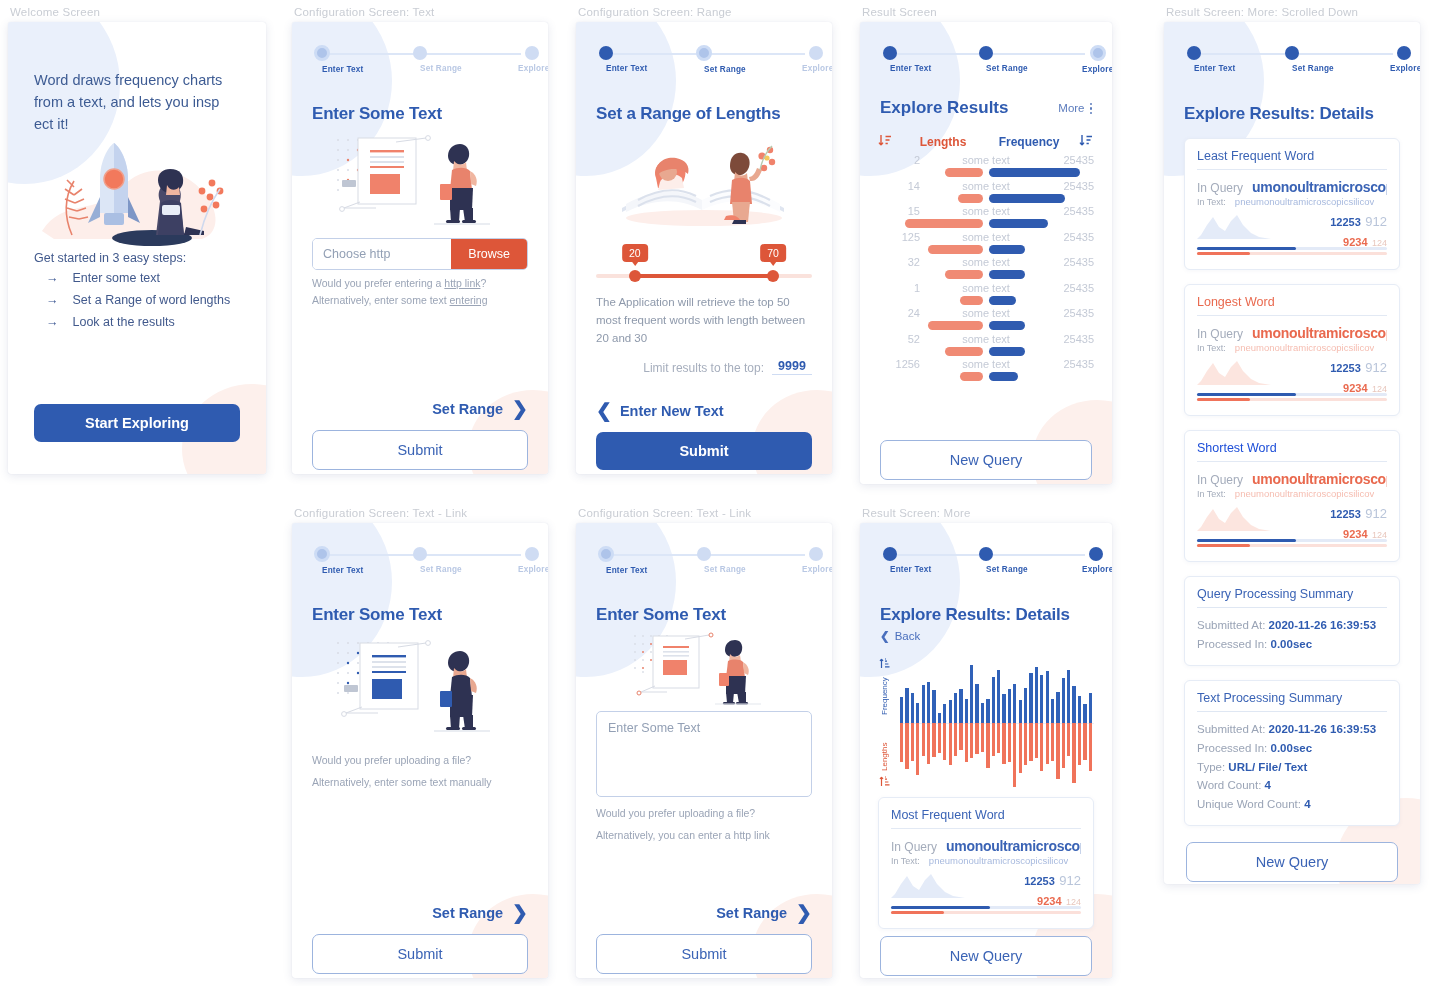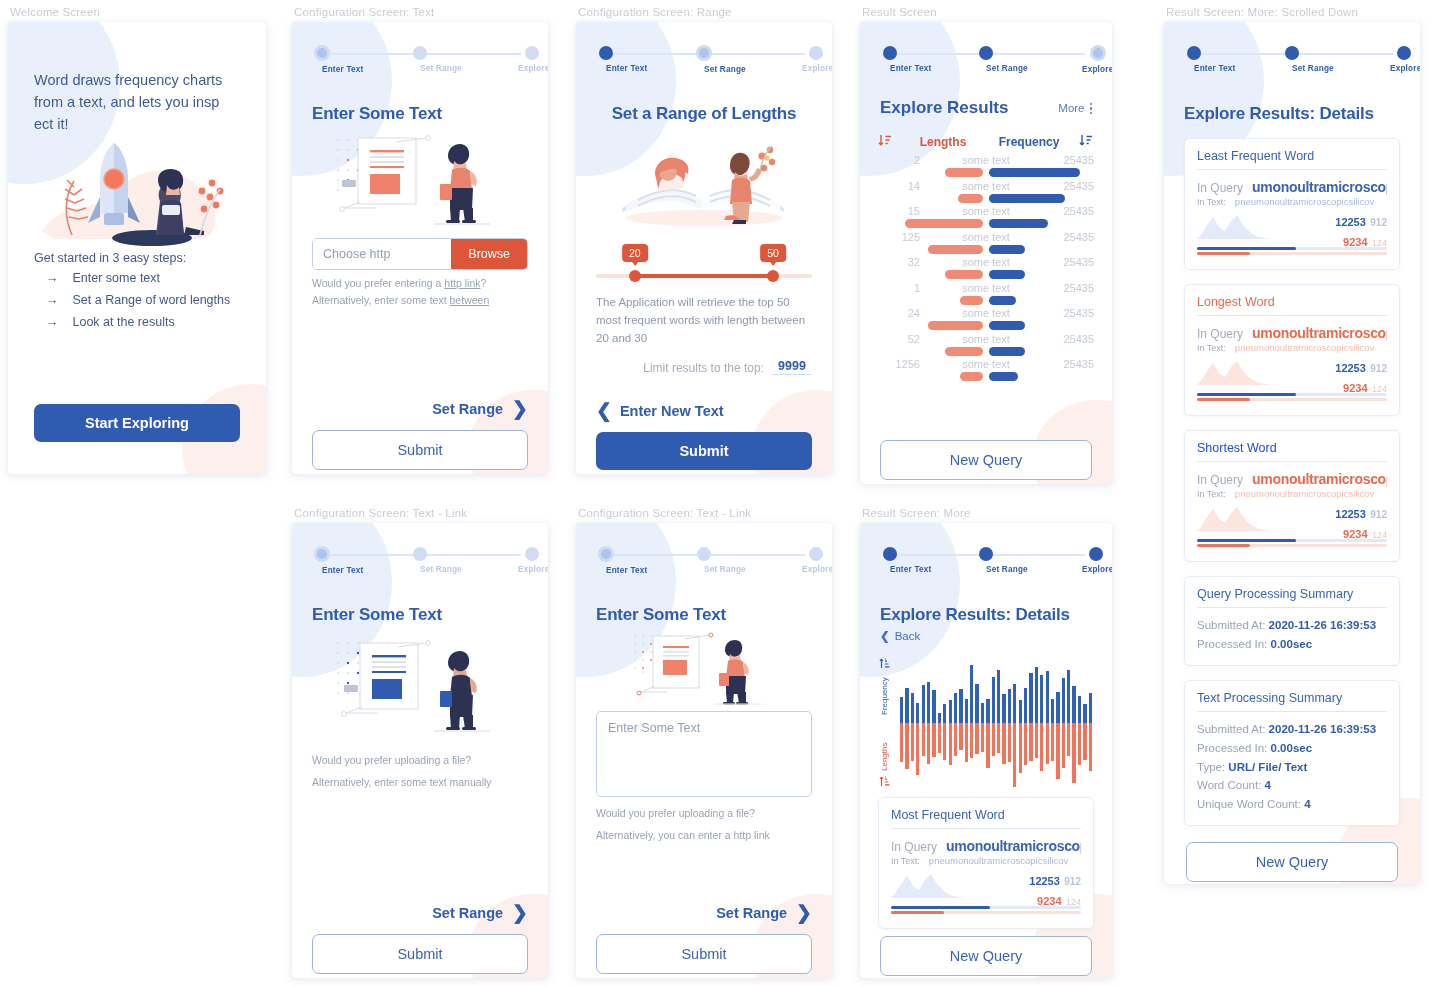--- a/index.html
+++ b/index.html
@@ -155,21 +155,21 @@
   .d-q-row{display:flex;align-items:baseline;gap:9px;}
   .d-q-lbl{font-size:12px;color:#a4acbb;white-space:nowrap;}
   .d-q-val{font-size:14px;font-weight:bold;letter-spacing:-.3px;overflow:hidden;white-space:nowrap;}
   .d-t-row{display:flex;align-items:baseline;gap:9px;margin-top:1px;}
   .d-t-lbl{font-size:9px;color:#a4acbb;white-space:nowrap;}
   .d-t-val{font-size:9.5px;overflow:hidden;white-space:nowrap;}
   .spark{position:relative;height:34px;margin-top:4px;}
   .spark svg{position:absolute;left:0;bottom:6px;}
   .spark .nums{position:absolute;right:0;top:0;text-align:right;line-height:1.25;}
   .spark .n1{font-size:11px;font-weight:bold;color:#2f5bb0;}
-  .spark .n1s{font-size:10px;color:#b9c5da;font-weight:bold;}
+  .spark .n1s{font-size:13px;color:#b9c5da;font-weight:normal;}
   .spark .n2{font-size:11px;font-weight:bold;color:#ea6a4f;}
   .spark .n2s{font-size:9px;color:#e8c6bc;font-weight:normal;}
   .meterwrap{margin-top:2px;}
   .meter{position:relative;height:3px;border-radius:2px;margin-bottom:2px;}
   .meter .trk{position:absolute;inset:0;border-radius:2px;}
   .meter .fil{position:absolute;left:0;top:0;bottom:0;border-radius:2px;}
 
   
   .scard{
     background:#fff;border:1px solid #e6ecf6;border-radius:6px;padding:10px 12px 12px 12px;
@@ -348,21 +348,21 @@
 
       <div style="margin:6px 20px 0 20px;">
         <div class="file-row">
           <div class="fake">Choose http</div>
           <button class="browse">Browse</button>
         </div>
         <div class="hint">
           <span>Would you prefer entering a </span><u>http link</u><span>?</span>
         </div>
         <div class="hint" style="margin-top:1px;">
-          <span>Alternatively, enter some text </span><u>between</u>
+          <span>Alternatively, enter some text </span><u>entering</u>
         </div>
       </div>
 
       <div style="position:absolute;left:20px;right:20px;bottom:28px;">
         <div class="btn-next" style="margin-bottom:12px;">
           <span>Set Range</span>
           <span class="chev">❯</span>
         </div>
         <button class="btn btn-outline">Submit</button>
       </div>
@@ -385,21 +385,21 @@
         <div class="step s2">
           <div class="dot current"></div>
           <div class="lbl on">Set Range</div>
         </div>
         <div class="step s3">
           <div class="dot todo"></div>
           <div class="lbl off">Explore</div>
         </div>
       </div>
 
-      <h1 class="title" style="text-align:center;">Set a Range of Lengths</h1>
+      <h1 class="title" style="">Set a Range of Lengths</h1>
 
       <div style="height:100px;display:flex;align-items:center;justify-content:center;margin-top:6px;">
         <svg width="200" height="96" viewBox="0 0 200 96">
           <ellipse cx="100" cy="86" rx="78" ry="8" fill="#fdeeea"></ellipse>
           <path d="M18 76 C48 58 76 58 98 70 C120 58 150 58 180 76 L180 80 C150 64 120 64 98 76 C76 64 48 64 18 80 Z" fill="#dfe5f0"></path>
           <path d="M22 72 C50 56 76 56 98 68 L98 78 C76 66 50 66 22 80 Z" fill="#f4f6fa"></path>
           <path d="M176 72 C148 56 122 56 98 68 L98 78 C122 66 148 66 176 80 Z" fill="#fbfcfe"></path>
           <g stroke="#dbe1ec" stroke-width="2.2" fill="none">
             <path d="M34 68 C56 56 76 56 92 64"></path>
                 <path d="M34 74 C56 62 76 62 92 70"></path>
@@ -426,21 +426,21 @@
           <path d="M130 88 L142 88 L142 92 L128 92 Z" fill="#2e3252"></path>
           <path d="M122 84 C128 82 134 84 136 88 L120 88 Z" fill="#f0826b"></path>
         </svg>
       </div>
 
       <div style="margin:0 20px;">
         <div class="slider-wrap">
           <div class="slider-rail"></div>
           <div class="slider-fill" style="left:18%;right:18%;"></div>
           <div class="slider-bub" style="left:18%;">20</div>
-          <div class="slider-bub" style="left:82%;">50</div>
+          <div class="slider-bub" style="left:82%;">70</div>
           <div class="slider-knob" style="left:18%;"></div>
           <div class="slider-knob" style="left:82%;"></div>
         </div>
         <div class="range-desc">The Application will retrieve the top 50 most frequent words with length between 20 and 30</div>
         <div class="limit-row">
           <span class="limit-lbl">Limit results to the top:</span>
           <span class="limit-val">9999</span>
         </div>
       </div>
 

